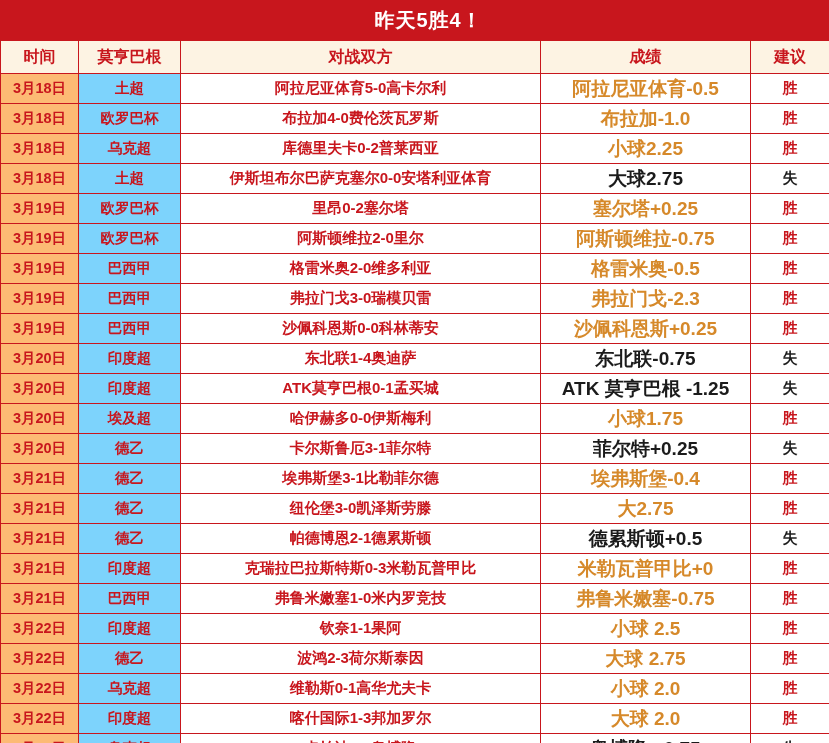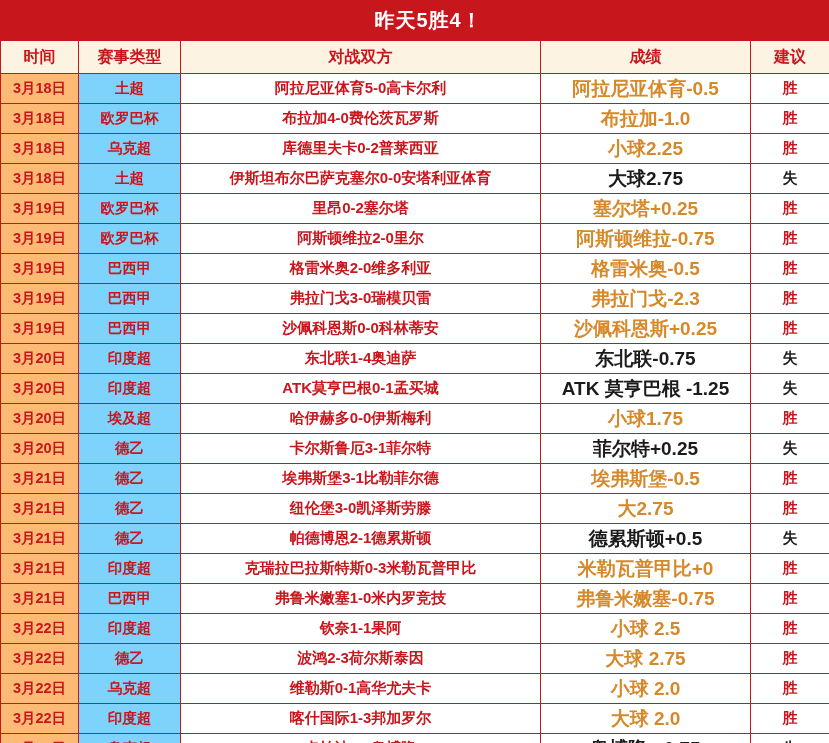--- a/index.html
+++ b/index.html
@@ -101,21 +101,21 @@
     <colgroup>
       <col class="c-date">
       <col class="c-league">
       <col class="c-match">
       <col class="c-result">
       <col class="c-advice">
     </colgroup>
     <thead>
       <tr>
         <th>时间</th>
-        <th>赛事类型</th>
+        <th>莫亨巴根</th>
         <th>对战双方</th>
         <th>成绩</th>
         <th>建议</th>
       </tr>
     </thead>
     <tbody id="rows-body">
         <tr>
           <td class="date">3月18日</td>
           <td class="league">土超</td>
           <td class="match">阿拉尼亚体育5-0高卡尔利</td>
@@ -203,21 +203,21 @@
           <td class="date">3月20日</td>
           <td class="league">德乙</td>
           <td class="match">卡尔斯鲁厄3-1菲尔特</td>
           <td class="result loss">菲尔特+0.25</td>
           <td class="advice loss">失</td>
         </tr>
         <tr>
           <td class="date">3月21日</td>
           <td class="league">德乙</td>
           <td class="match">埃弗斯堡3-1比勒菲尔德</td>
-          <td class="result win">埃弗斯堡-0.5</td>
+          <td class="result win">埃弗斯堡-0.4</td>
           <td class="advice win">胜</td>
         </tr>
         <tr>
           <td class="date">3月21日</td>
           <td class="league">德乙</td>
           <td class="match">纽伦堡3-0凯泽斯劳滕</td>
           <td class="result win">大2.75</td>
           <td class="advice win">胜</td>
         </tr>
         <tr>

